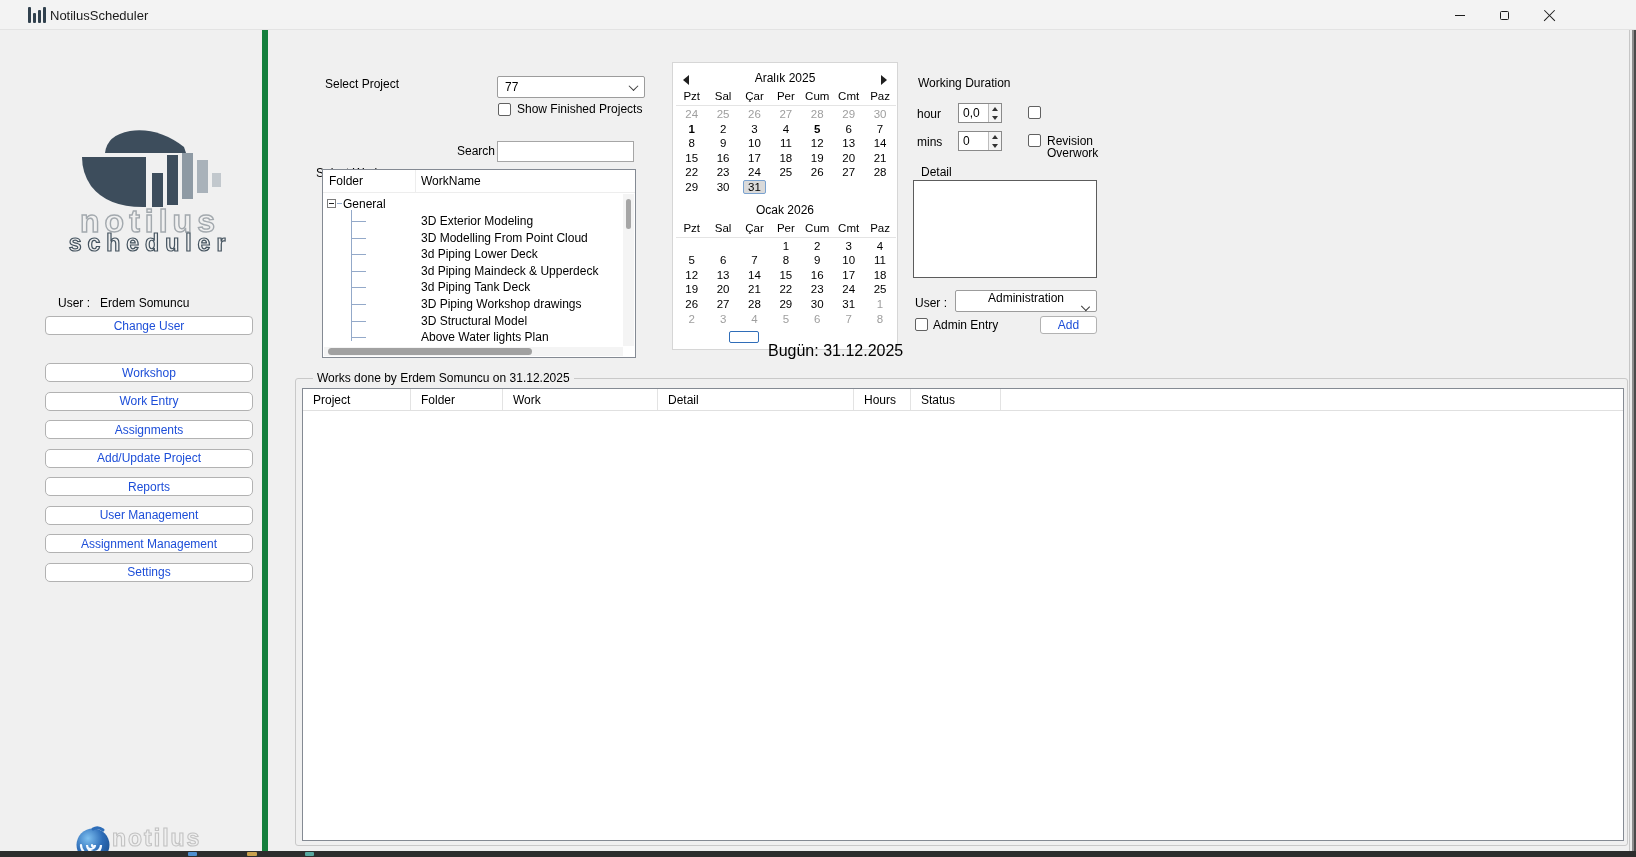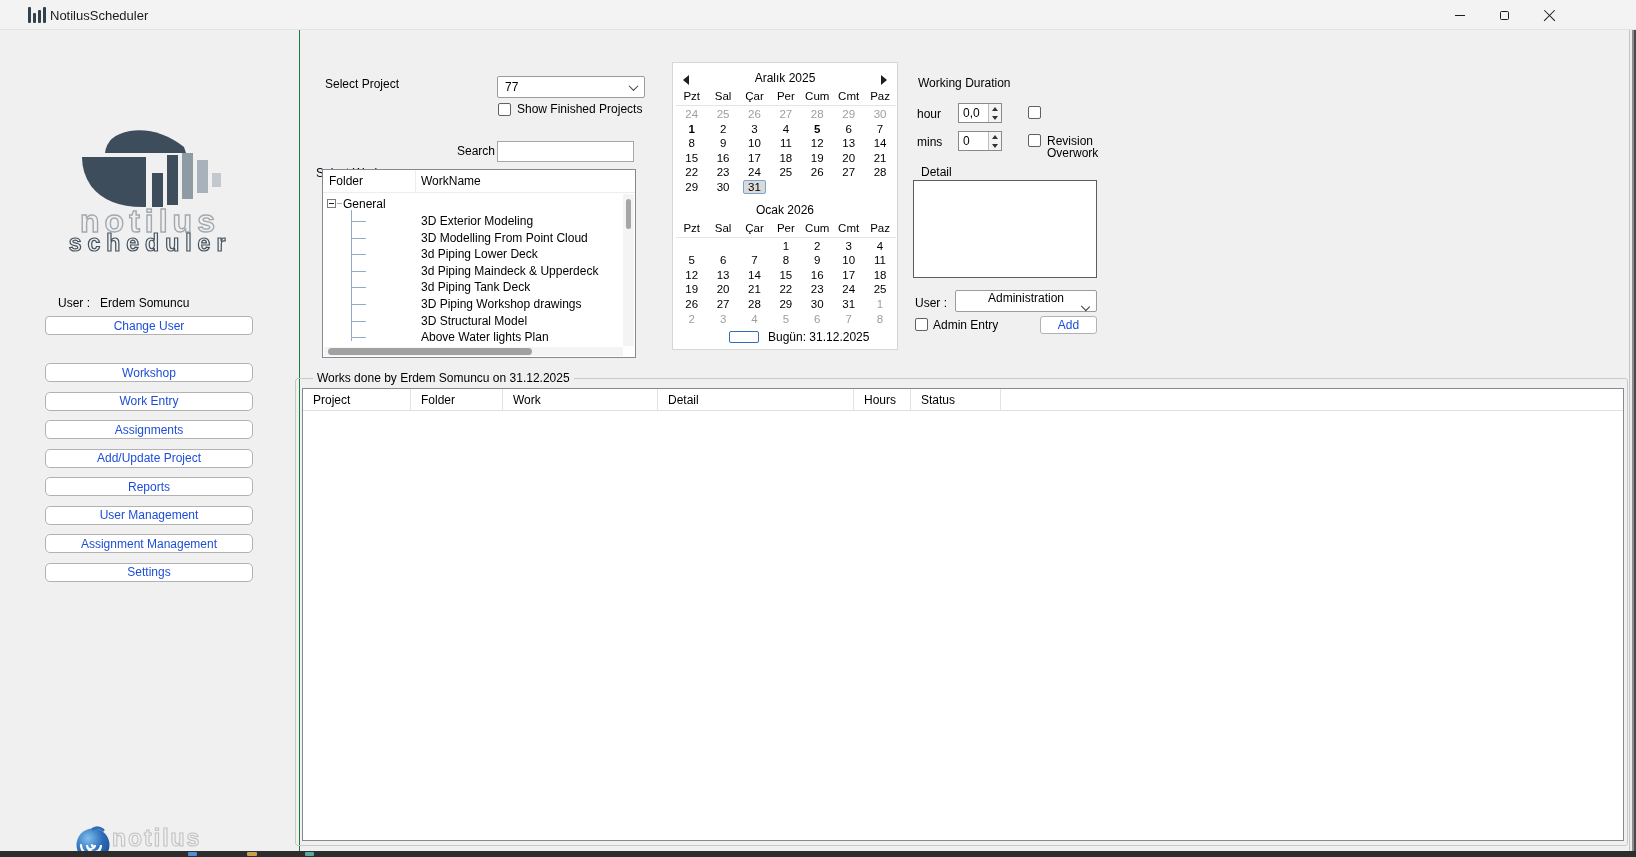--- a/index.html
+++ b/index.html
@@ -16,21 +16,21 @@
   [data-name="window-controls"]{position:absolute;left:1437px;top:0;height:30px;display:flex;}
   .wc{width:45px;height:30px;display:flex;align-items:center;justify-content:center;background:transparent;border:none;padding:0;cursor:default;}
   .g-min{width:10px;height:1px;background:#1c1c1c;}
   .g-max{width:9px;height:9px;border:1px solid #1c1c1c;border-radius:1.5px;}
   .g-close{position:relative;width:13px;height:13px;}
   .g-close::before,.g-close::after{content:"";position:absolute;left:-1px;top:6px;width:15px;height:1.3px;background:#1c1c1c;}
   .g-close::before{transform:rotate(45deg);}
   .g-close::after{transform:rotate(-45deg);}
 
   
-  [data-name="sidebar"]{position:absolute;left:0;top:30px;width:300px;height:821px;background:#f0f0f0;border-right:1px solid #15803d;}
+  [data-name="sidebar"]{position:absolute;left:0;top:30px;width:268px;height:821px;background:#f0f0f0;border-right:6px solid #15803d;}
   [data-name="ship-logo-icon"]{position:absolute;left:80px;top:96px;}
   [data-name="brand-notilus"]{position:absolute;left:0;top:173px;width:300px;text-align:center;font-size:32px;font-weight:bold;letter-spacing:5px;color:#a3a9ae;}
   [data-name="brand-scheduler"]{position:absolute;left:0;top:200px;width:300px;text-align:center;font-size:23px;font-weight:bold;letter-spacing:6px;color:#44535f;}
   @supports (-webkit-text-stroke:1px #000){
     [data-name="brand-notilus"]{-webkit-text-stroke:1.4px #a3a9ae;color:transparent;}
     [data-name="brand-scheduler"]{-webkit-text-stroke:1.2px #44535f;color:transparent;}
     [data-name="footer-brand"]{-webkit-text-stroke:1.1px #c3c3c3;color:transparent!important;}
   }
   [data-name="user-label"]{position:absolute;left:58px;top:266px;}
   [data-name="user-name"]{position:absolute;left:100px;top:266px;}
@@ -81,21 +81,21 @@
   .cal-title{text-align:center;font-size:12px;height:16px;color:#000;}
   .cal-head{display:grid;grid-template-columns:repeat(7,31.4px);margin:3px 0 0 3px;padding-bottom:3px;border-bottom:1px solid #e4e4e4;width:220px;}
   .cal-dow{text-align:center;font-size:11.5px;}
   .cal-grid{display:grid;grid-template-columns:repeat(7,31.4px);grid-auto-rows:14.6px;margin:1px 0 0 3px;}
   .cal-cell{text-align:center;font-size:11.5px;line-height:14.6px;}
   .muted{color:#9e9e9e;}
   .bold{font-weight:bold;}
   .sel-pill{display:inline-block;min-width:23px;line-height:12px;background:#dadada;border:1px solid #7aa2cf;border-radius:2px;}
   .cal-today{position:absolute;left:0;right:0;bottom:5px;height:14px;}
   [data-name="today-box"]{position:absolute;left:56px;top:1px;width:30px;height:12px;background:#fff;border:1px solid #2f6db8;border-radius:2px;}
-  [data-name="today-label"]{position:absolute;left:95px;top:0;font-size:12px;white-space:nowrap;}
+  [data-name="today-label"]{position:absolute;left:95px;top:12px;font-size:16px;white-space:nowrap;}
 
   
   [data-name="working-duration-title"]{position:absolute;left:918px;top:76px;}
   [data-name="hour-label"]{position:absolute;left:917px;top:107px;}
   [data-name="mins-label"]{position:absolute;left:917px;top:135px;}
   .spin{position:absolute;width:44px;height:20px;display:flex;border:1px solid #8a8a8a;background:#fff;}
   [data-name="hour-spinner"]{left:958px;top:103px;}
   [data-name="mins-spinner"]{left:958px;top:131px;}
   .spin-val{flex:1;padding:2px 0 0 4px;font-size:12px;}
   .spin-btns{width:13px;display:flex;flex-direction:column;border-left:1px solid #bdbdbd;}

